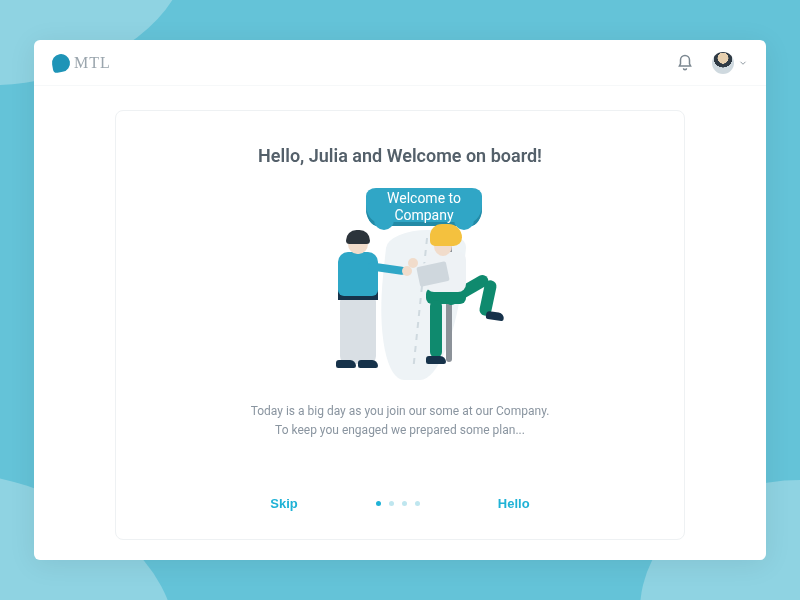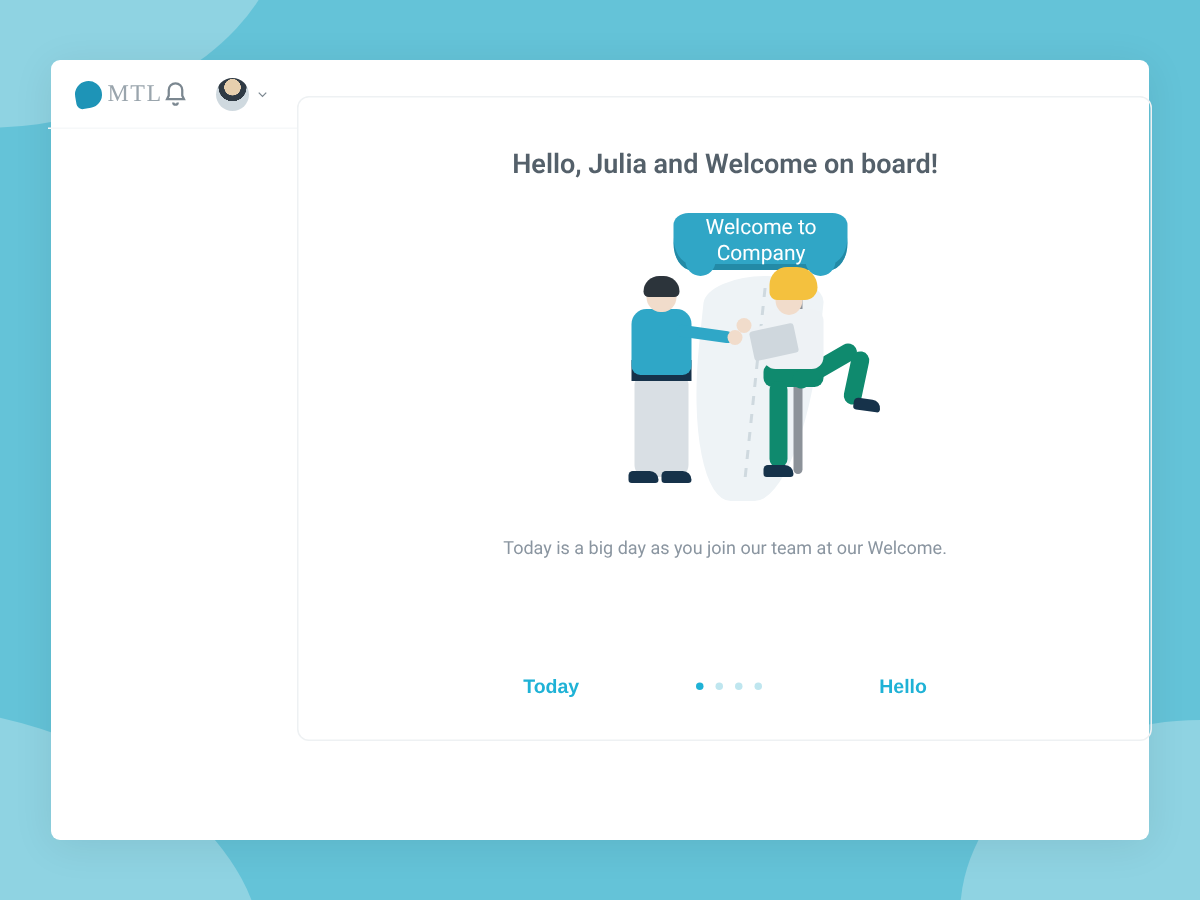--- a/index.html
+++ b/index.html
@@ -14,21 +14,21 @@
   .bg-blob.bl { width: 380px; height: 240px; left: -200px; bottom: -120px; transform: rotate(18deg); }
   .bg-blob.br { width: 320px; height: 260px; right: -160px; bottom: -140px; }
 
   .window {
     position: absolute;
     left: 34px; right: 34px; top: 40px; bottom: 40px;
     background: #ffffff;
     border-radius: 6px;
     box-shadow: 0 4px 28px rgba(0,0,0,0.08);
     display: flex;
-    flex-direction: row;
+    flex-direction: column;
     justify-content: center;
   }
 
   
   .topbar {
     height: 46px;
     display: flex;
     align-items: center;
     padding: 0 18px;
     border-bottom: 1px solid #f6f8f9;
@@ -181,25 +181,26 @@
             <div class="laptop"></div>
             <div class="handR"></div>
           <div class="head"></div>
             <div class="hair"></div>
           <div class="shoeF"></div>
             <div class="shoeB"></div>
         </div>
       </div>
 
       <div class="desc">
-        <span>Today is a big day as you join our team at our Welcome.</span><br>
+        <span>Today is a big day as you join our some at our Company.</span><br>
+        <span>To keep you engaged we prepared some plan...</span>
       </div>
 
       <div class="footer">
-        <button class="btn">Today</button>
+        <button class="btn">Skip</button>
         <div class="dots">
           <div class="dot active"></div>
           <div class="dot"></div>
           <div class="dot"></div>
           <div class="dot"></div>
         </div>
         <button class="btn">Hello</button>
       </div>
 
     </div>

